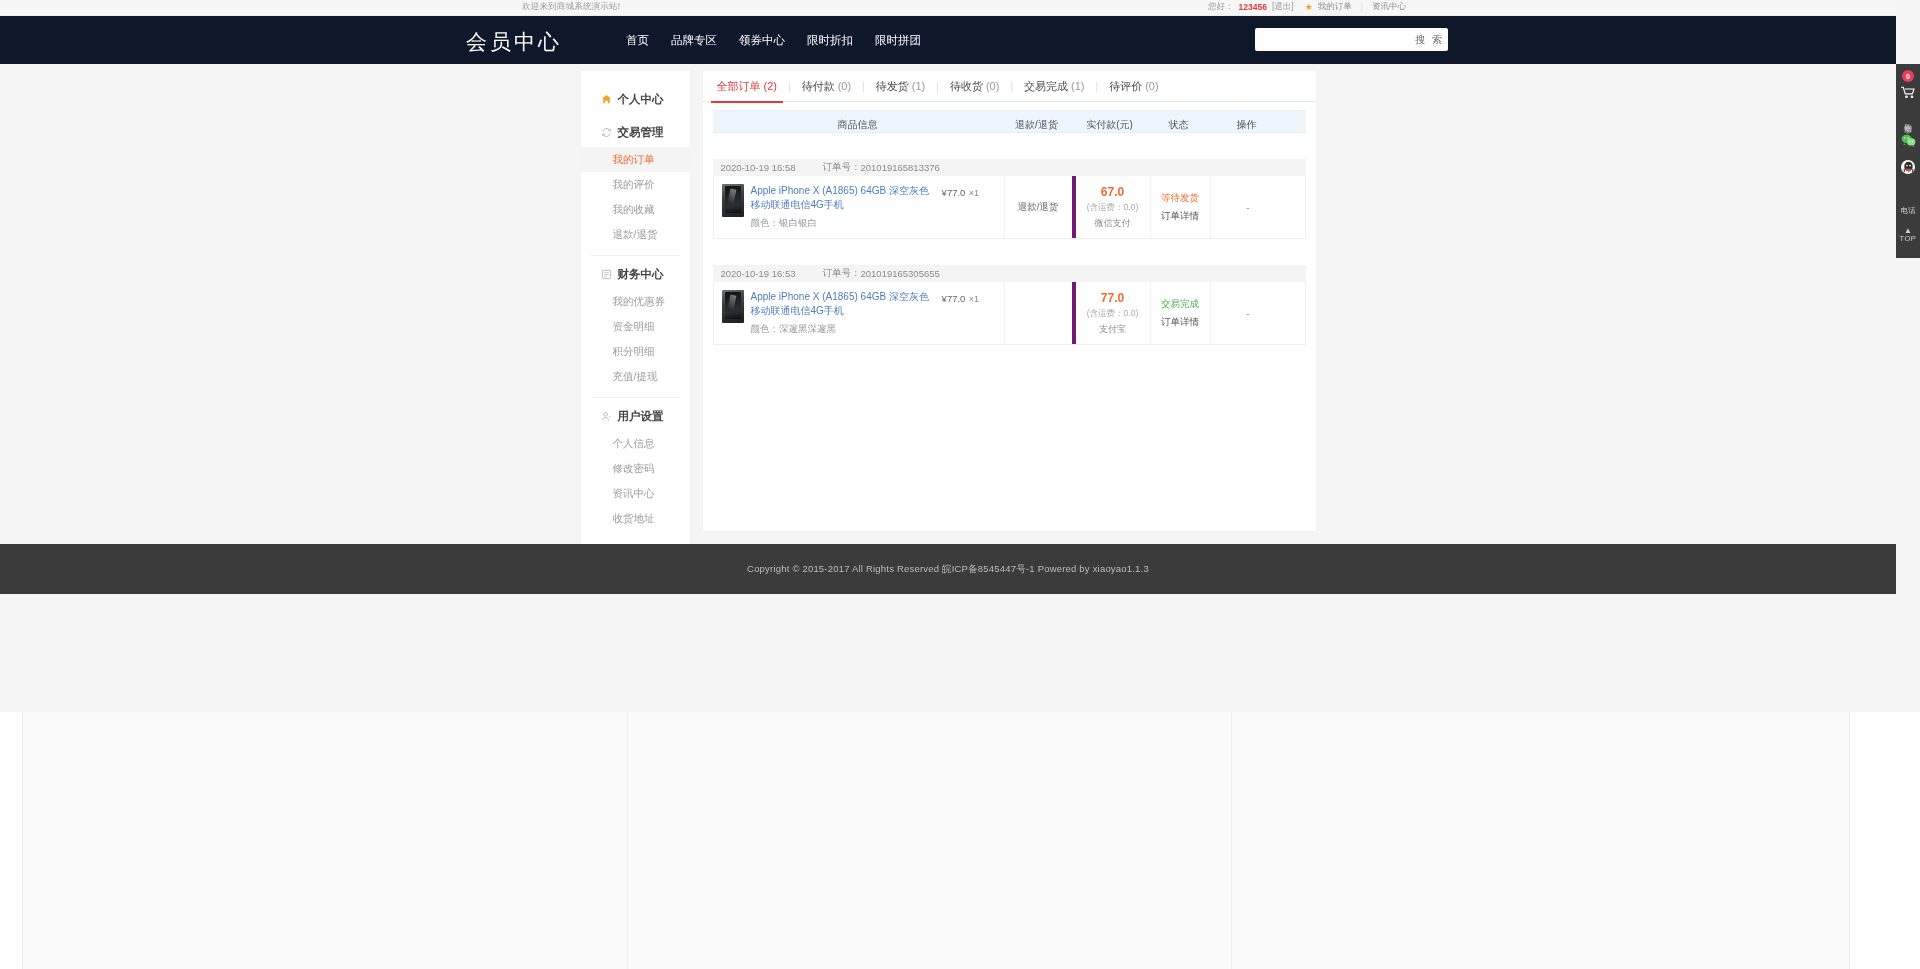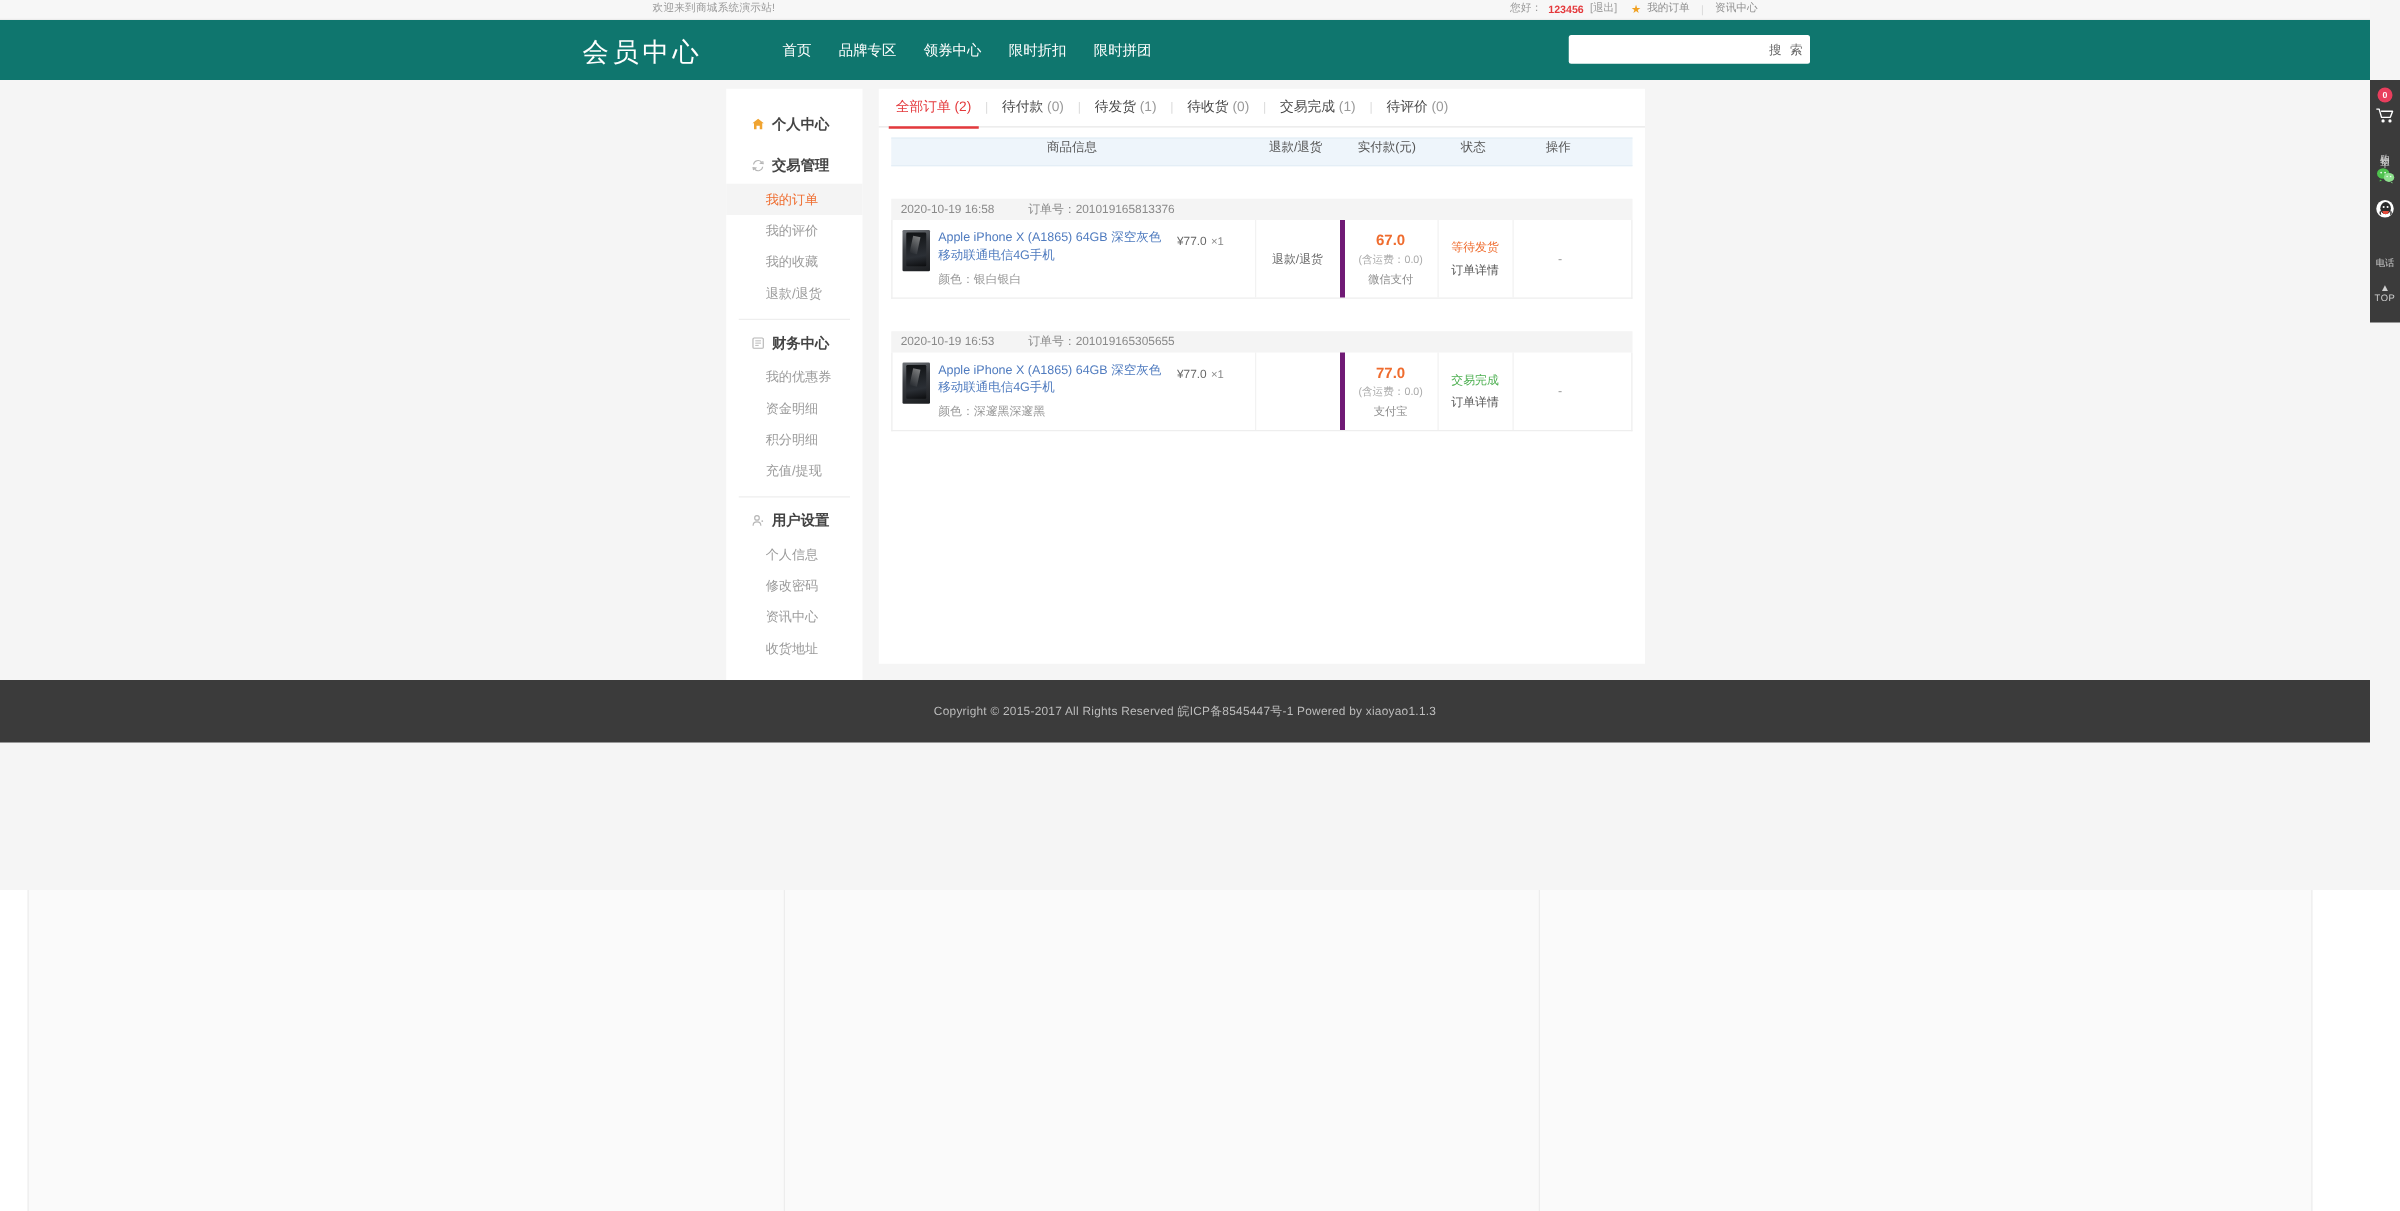--- a/index.html
+++ b/index.html
@@ -16,21 +16,21 @@
   .topbar-welcome { position:absolute; left:32px; top:1px; font-size:8.5px; color:#9a9a9a; letter-spacing:.2px; }
   .topbar-right { position:absolute; right:0; top:1px; display:flex; align-items:center; gap:5px; font-size:8.5px; color:#9a9a9a; white-space:nowrap; }
   .topbar-right .hi { color:#9a9a9a; }
   .topbar-right .uname { color:#e4393c; font-weight:bold; }
   .topbar-right .logout { color:#9a9a9a; }
   .topbar-right .star { color:#f0a020; font-size:9px; margin-left:6px; }
   .topbar-right .lnk { color:#8e8e8e; }
   .topbar-right .sep { color:#d8d8d8; margin:0 4px; }
 
   
-  .header { position:absolute; left:0; top:16px; width:1896px; height:48px; background:#0f766e; }
+  .header { position:absolute; left:0; top:16px; width:1896px; height:48px; background:#0f172a; }
   .header-inner { position:relative; width:1000px; margin:0 auto; height:48px; }
   .logo { position:absolute; left:18px; top:12px; font-size:21px; color:#fff; letter-spacing:3px; font-weight:400; }
   .nav { position:absolute; left:178px; top:17px; display:flex; gap:22px; }
   .nav a { color:#fff; font-size:11.5px; text-decoration:none; white-space:nowrap; }
   .searchbox { position:absolute; right:0; top:12px; width:193px; height:23px; background:#fff; border-radius:2px; }
   .searchbox input { position:absolute; left:6px; top:0; width:140px; height:23px; border:0; outline:none; font-size:10px; color:#333; background:transparent; font-family:"Liberation Sans",sans-serif; }
   .searchbtn { position:absolute; right:4px; top:5px; font-size:10px; color:#666; letter-spacing:2px; cursor:pointer; }
 
   
   .wrap { position:absolute; left:0; top:64px; width:1896px; height:480px; }
@@ -48,21 +48,21 @@
   
   .content { position:absolute; left:122px; top:7px; width:613px; min-height:460px; background:#fff; }
   .tabs { display:flex; align-items:center; height:31px; border-bottom:1px solid #e8e8e8; padding-left:12px; }
   .tab { position:relative; font-size:11px; color:#4a4a4a; padding:0 2px; height:31px; line-height:31px; cursor:pointer; white-space:nowrap; }
   .tab .cnt { color:#999; }
   .tab.active { color:#e4393c; }
   .tab.active .cnt { color:#e4393c; }
   .tab.active:after { content:""; position:absolute; left:-4px; right:-4px; bottom:-1px; height:2px; background:#e4393c; }
   .tabsep { color:#dcdcdc; margin:0 9px; font-size:10px; }
 
-  .thead { display:flex; height:23px; background:#eef5fb; border:1px solid #e4eef6; border-left:0; border-right:0; margin:8px 10px 12px 10px; align-items:flex-start; font-size:10px; color:#555; }
+  .thead { display:flex; height:23px; background:#eef5fb; border:1px solid #e4eef6; border-left:0; border-right:0; margin:8px 10px 12px 10px; align-items:flex-end; font-size:10px; color:#555; }
   .c-goods { width:290px; text-align:center; }
   .c-refund { width:68px; text-align:center; }
   .c-pay { width:78px; text-align:center; }
   .c-status { width:60px; text-align:center; }
   .c-op { width:76px; text-align:center; }
 
   .order { margin:26px 10px 0 10px; }
   .order-head { display:flex; align-items:center; height:17px; background:#f4f4f4; padding-left:8px; font-size:9.5px; color:#8a8a8a; }
   .order-head .ono { margin-left:27px; }
   .order-body { display:flex; border:1px solid #eee; border-top:0; }

